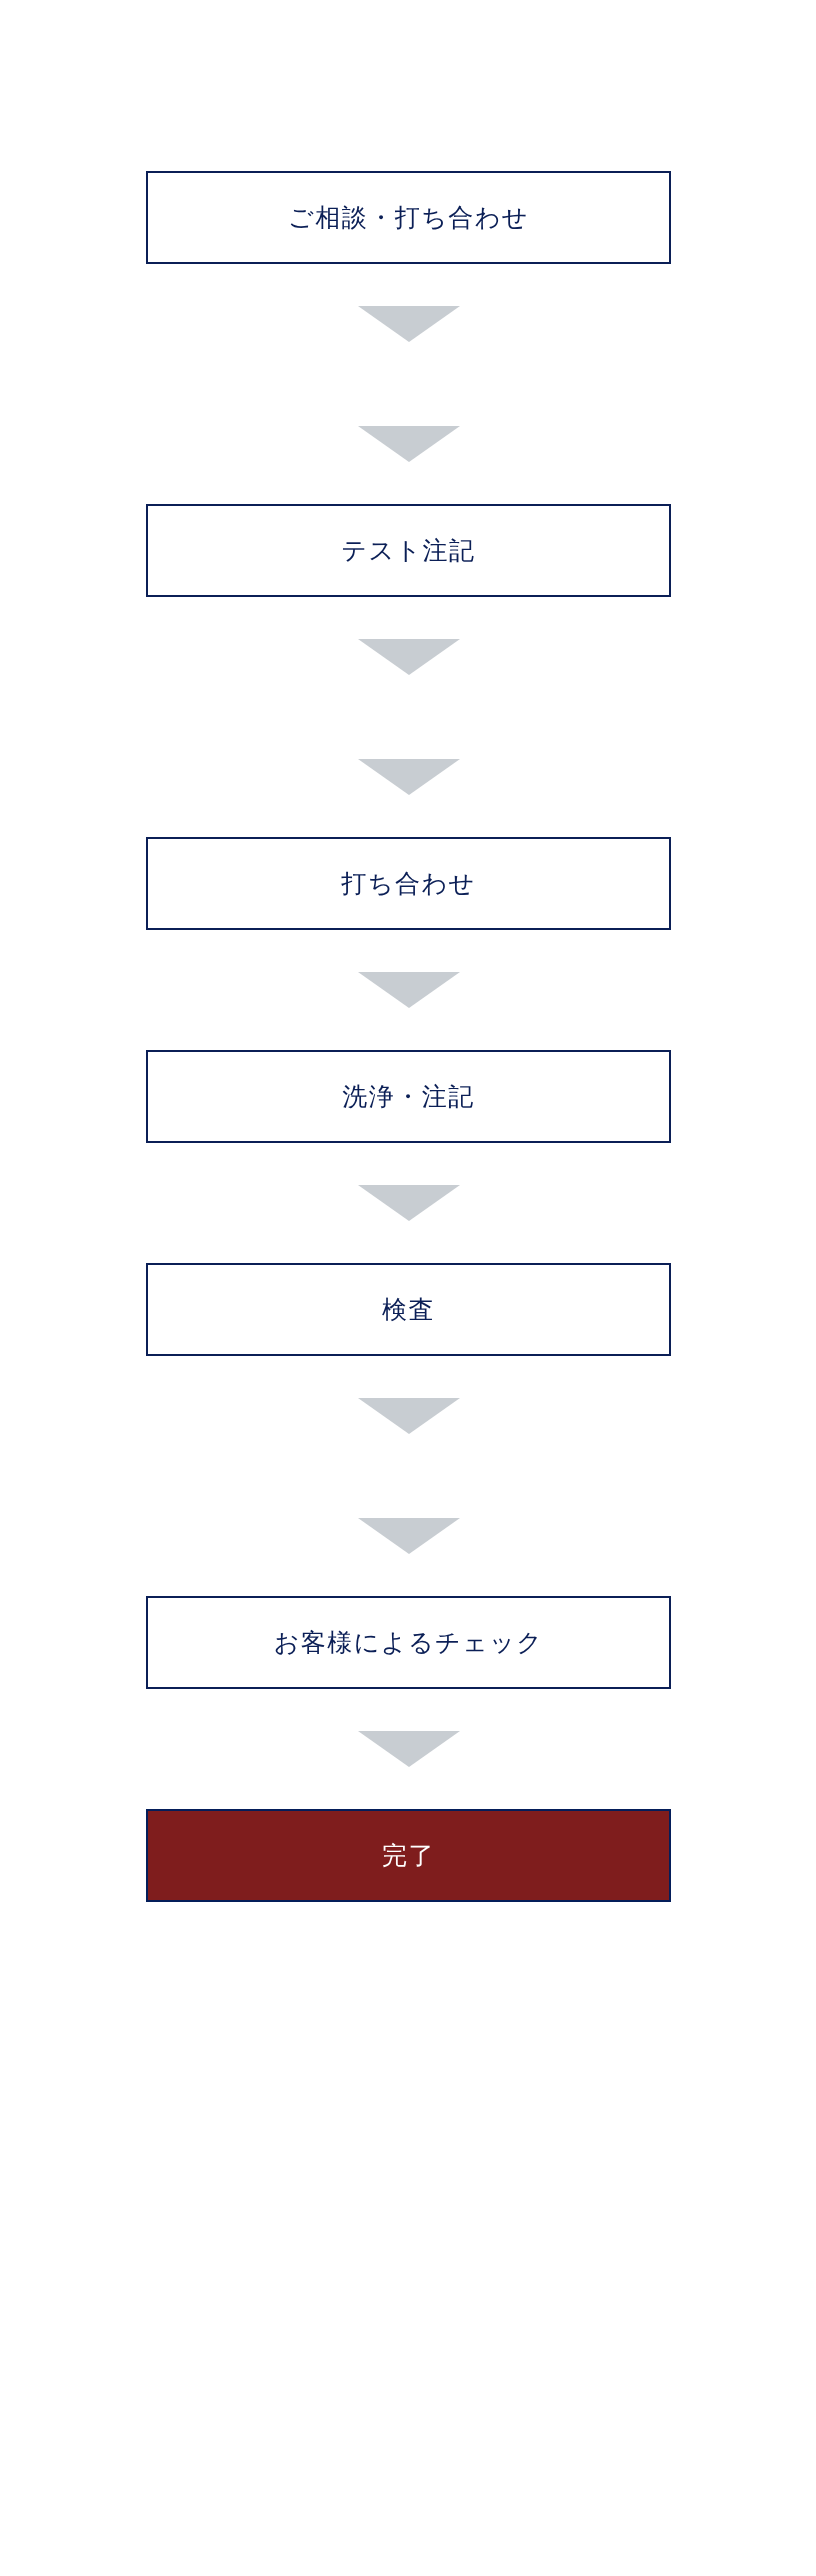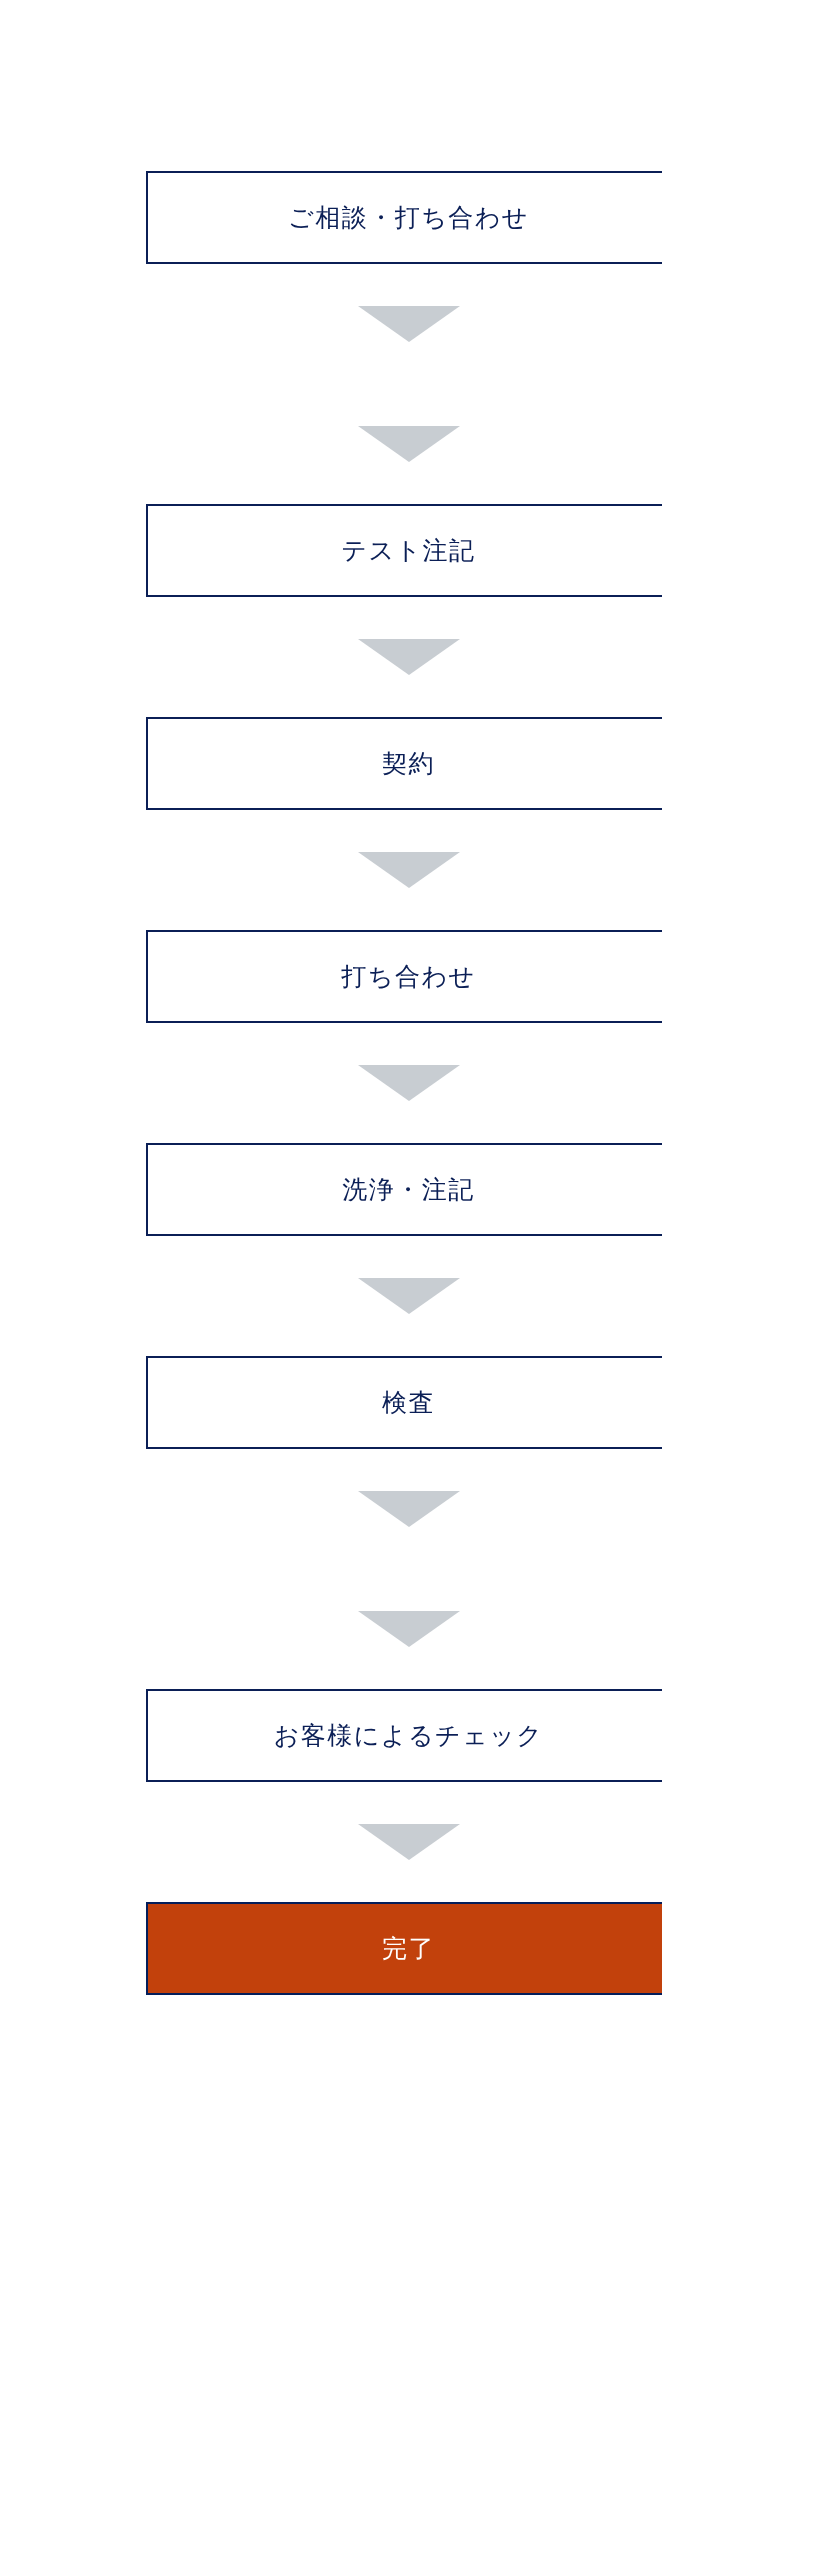--- a/index.html
+++ b/index.html
@@ -10,20 +10,21 @@
   }
   body {
     font-family: "DejaVu Sans", "Liberation Sans", sans-serif;
   }
   #flow-canvas {
     position: relative;
     width: 662px;
     height: 2576px;
     background: #ffffff;
     overflow: hidden;
+    padding-left: 20px;
   }
   .flow-stack {
     position: absolute;
     left: 0;
     top: 171px;
     width: 817px;
   }
   .flow-step {
     position: relative;
     width: 100%;
@@ -34,21 +35,21 @@
     height: 93px;
     margin: 0 auto;
     border: 2.3px solid #0b1f56;
     background: #ffffff;
     display: flex;
     align-items: center;
     justify-content: center;
     text-align: center;
   }
   .step-box.filled {
-    background: #c2410c;
+    background: #7f1d1d;
     border-color: #041e5a;
   }
   .step-label {
     font-family: "DejaVu Sans", "Liberation Sans", sans-serif;
     font-size: 25px;
     line-height: 1.1;
     letter-spacing: 0.06em;
     color: #0b1f56;
     font-weight: 400;
     white-space: nowrap;
@@ -91,25 +92,20 @@
 
     <div class="flow-step">
       <div class="step-box">
         <span class="step-label">テスト注記</span>
       </div>
     </div>
     <div class="connector">
       <div class="arrow-down"></div>
     </div>
 
-    <div class="flow-step">
-      <div class="step-box">
-        <span class="step-label">契約</span>
-      </div>
-    </div>
     <div class="connector">
       <div class="arrow-down"></div>
     </div>
 
     <div class="flow-step">
       <div class="step-box">
         <span class="step-label">打ち合わせ</span>
       </div>
     </div>
     <div class="connector">

